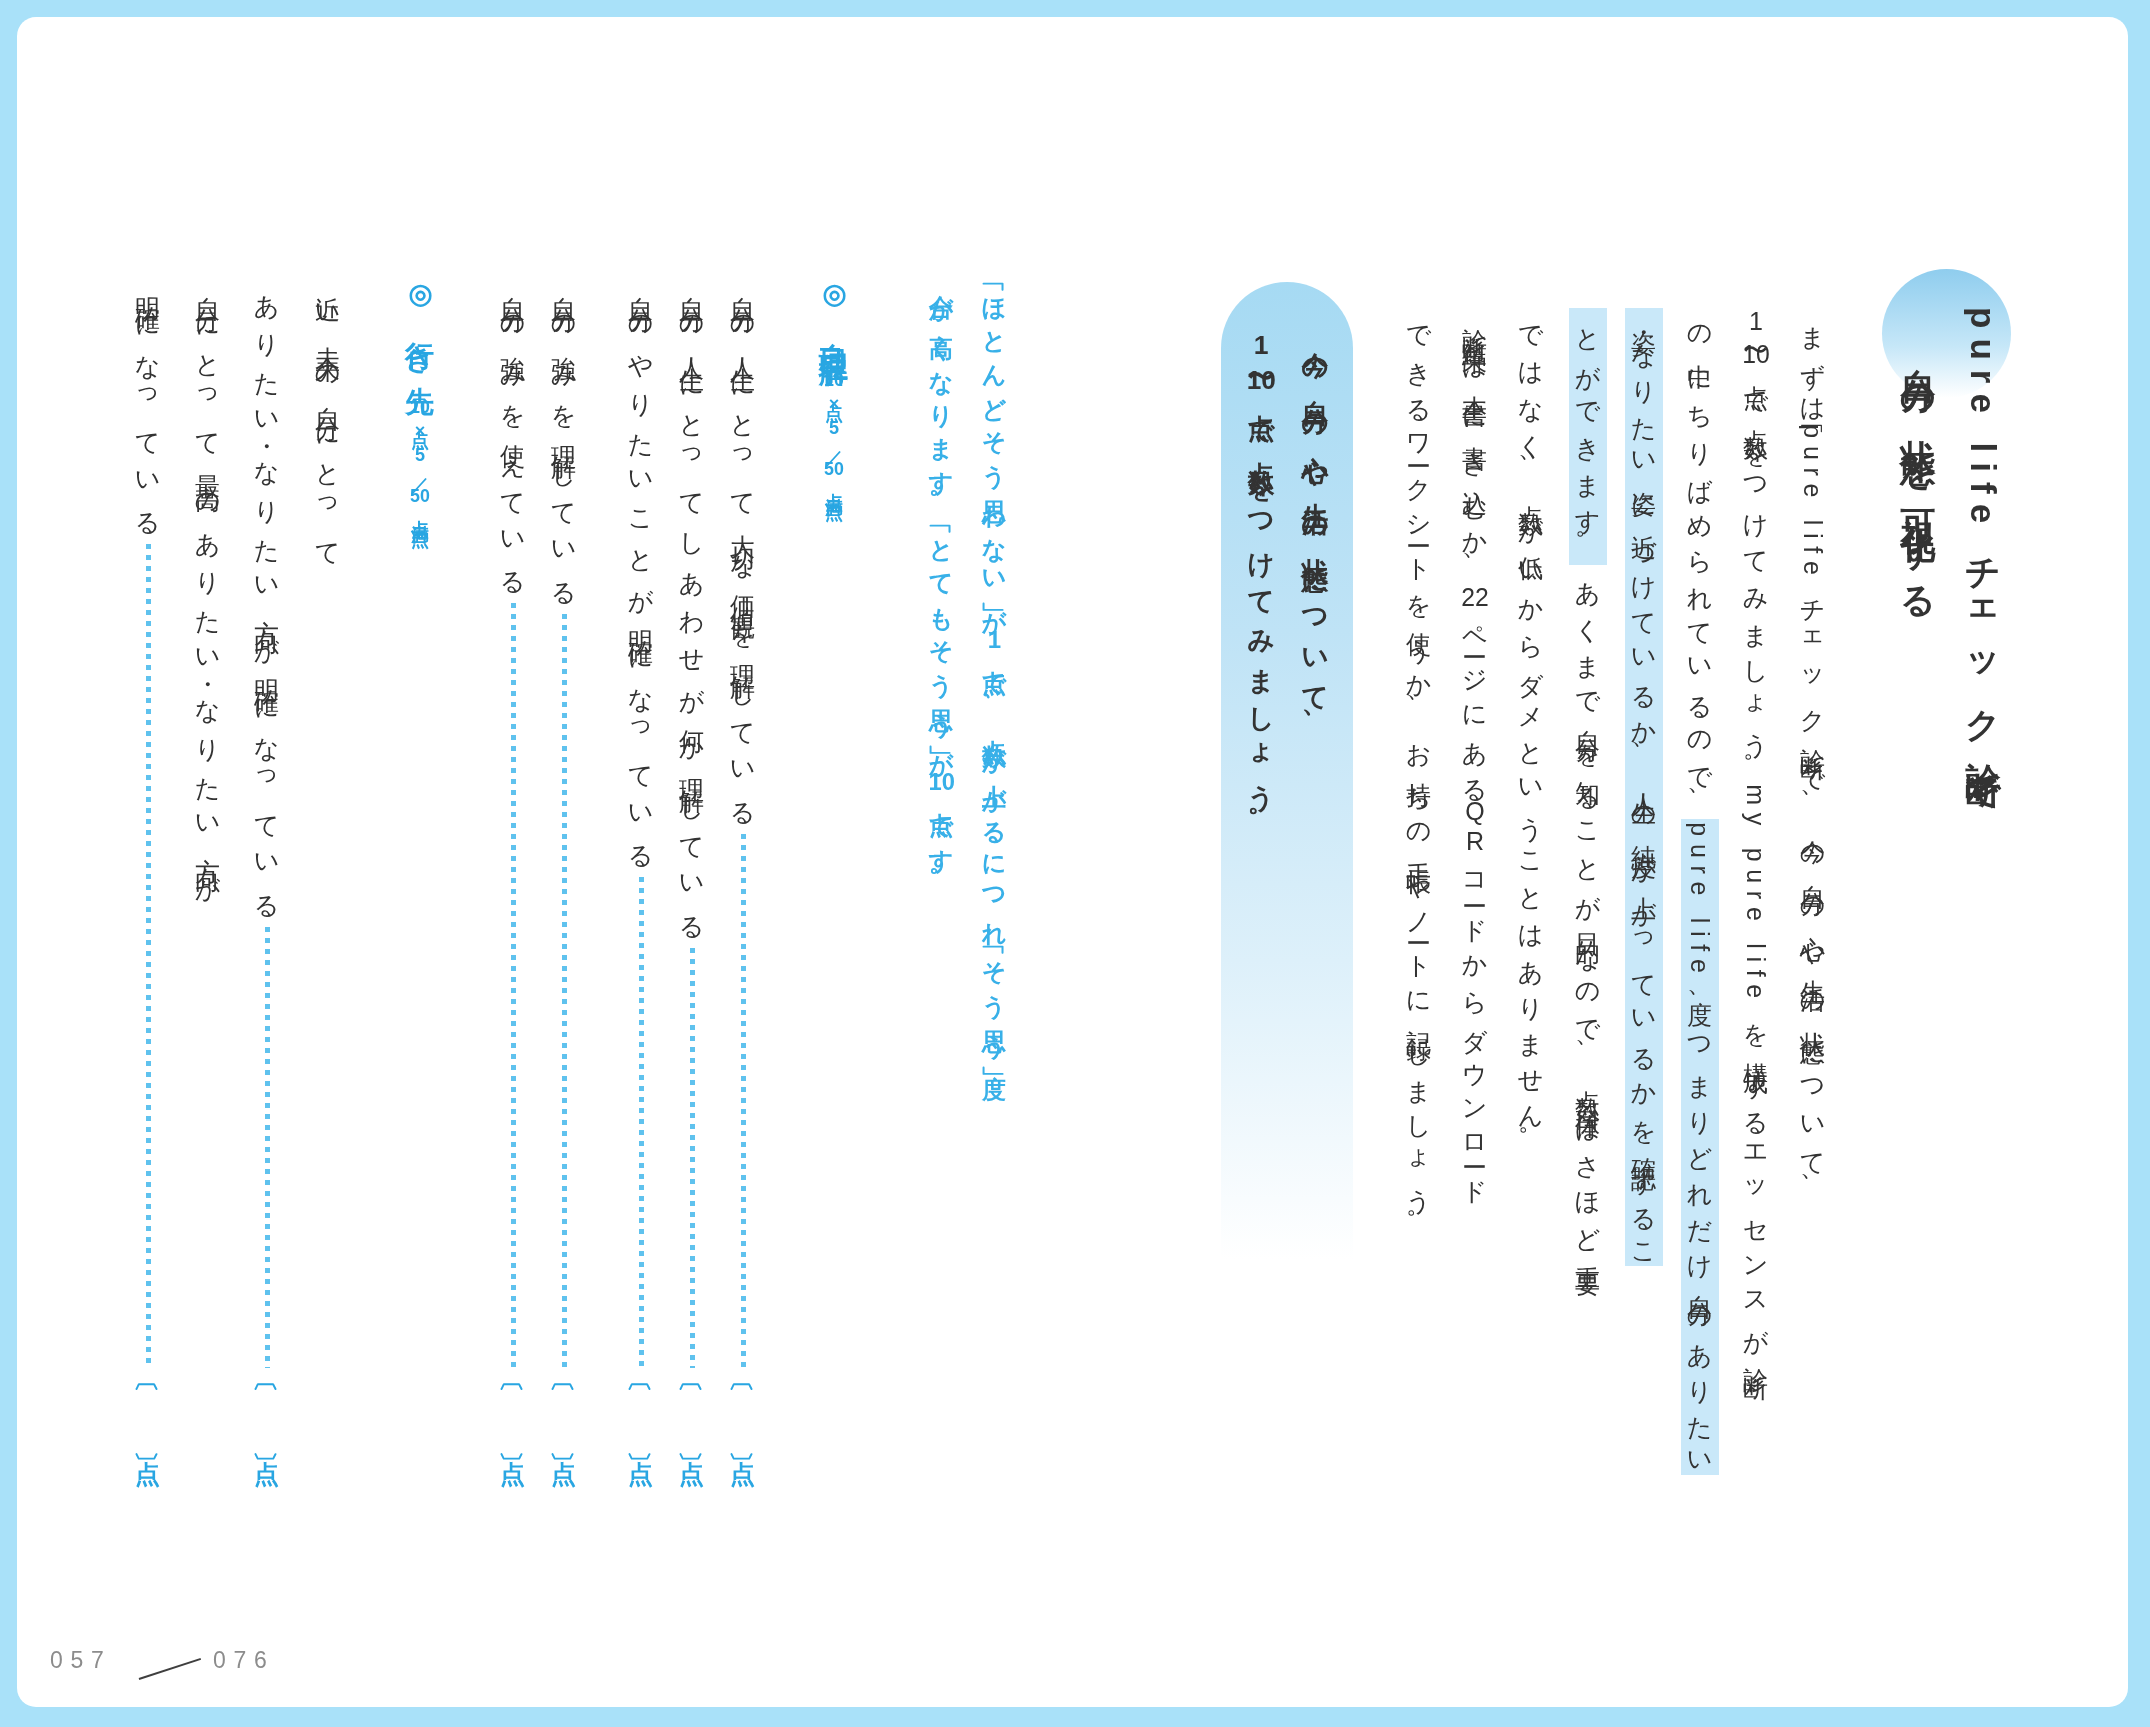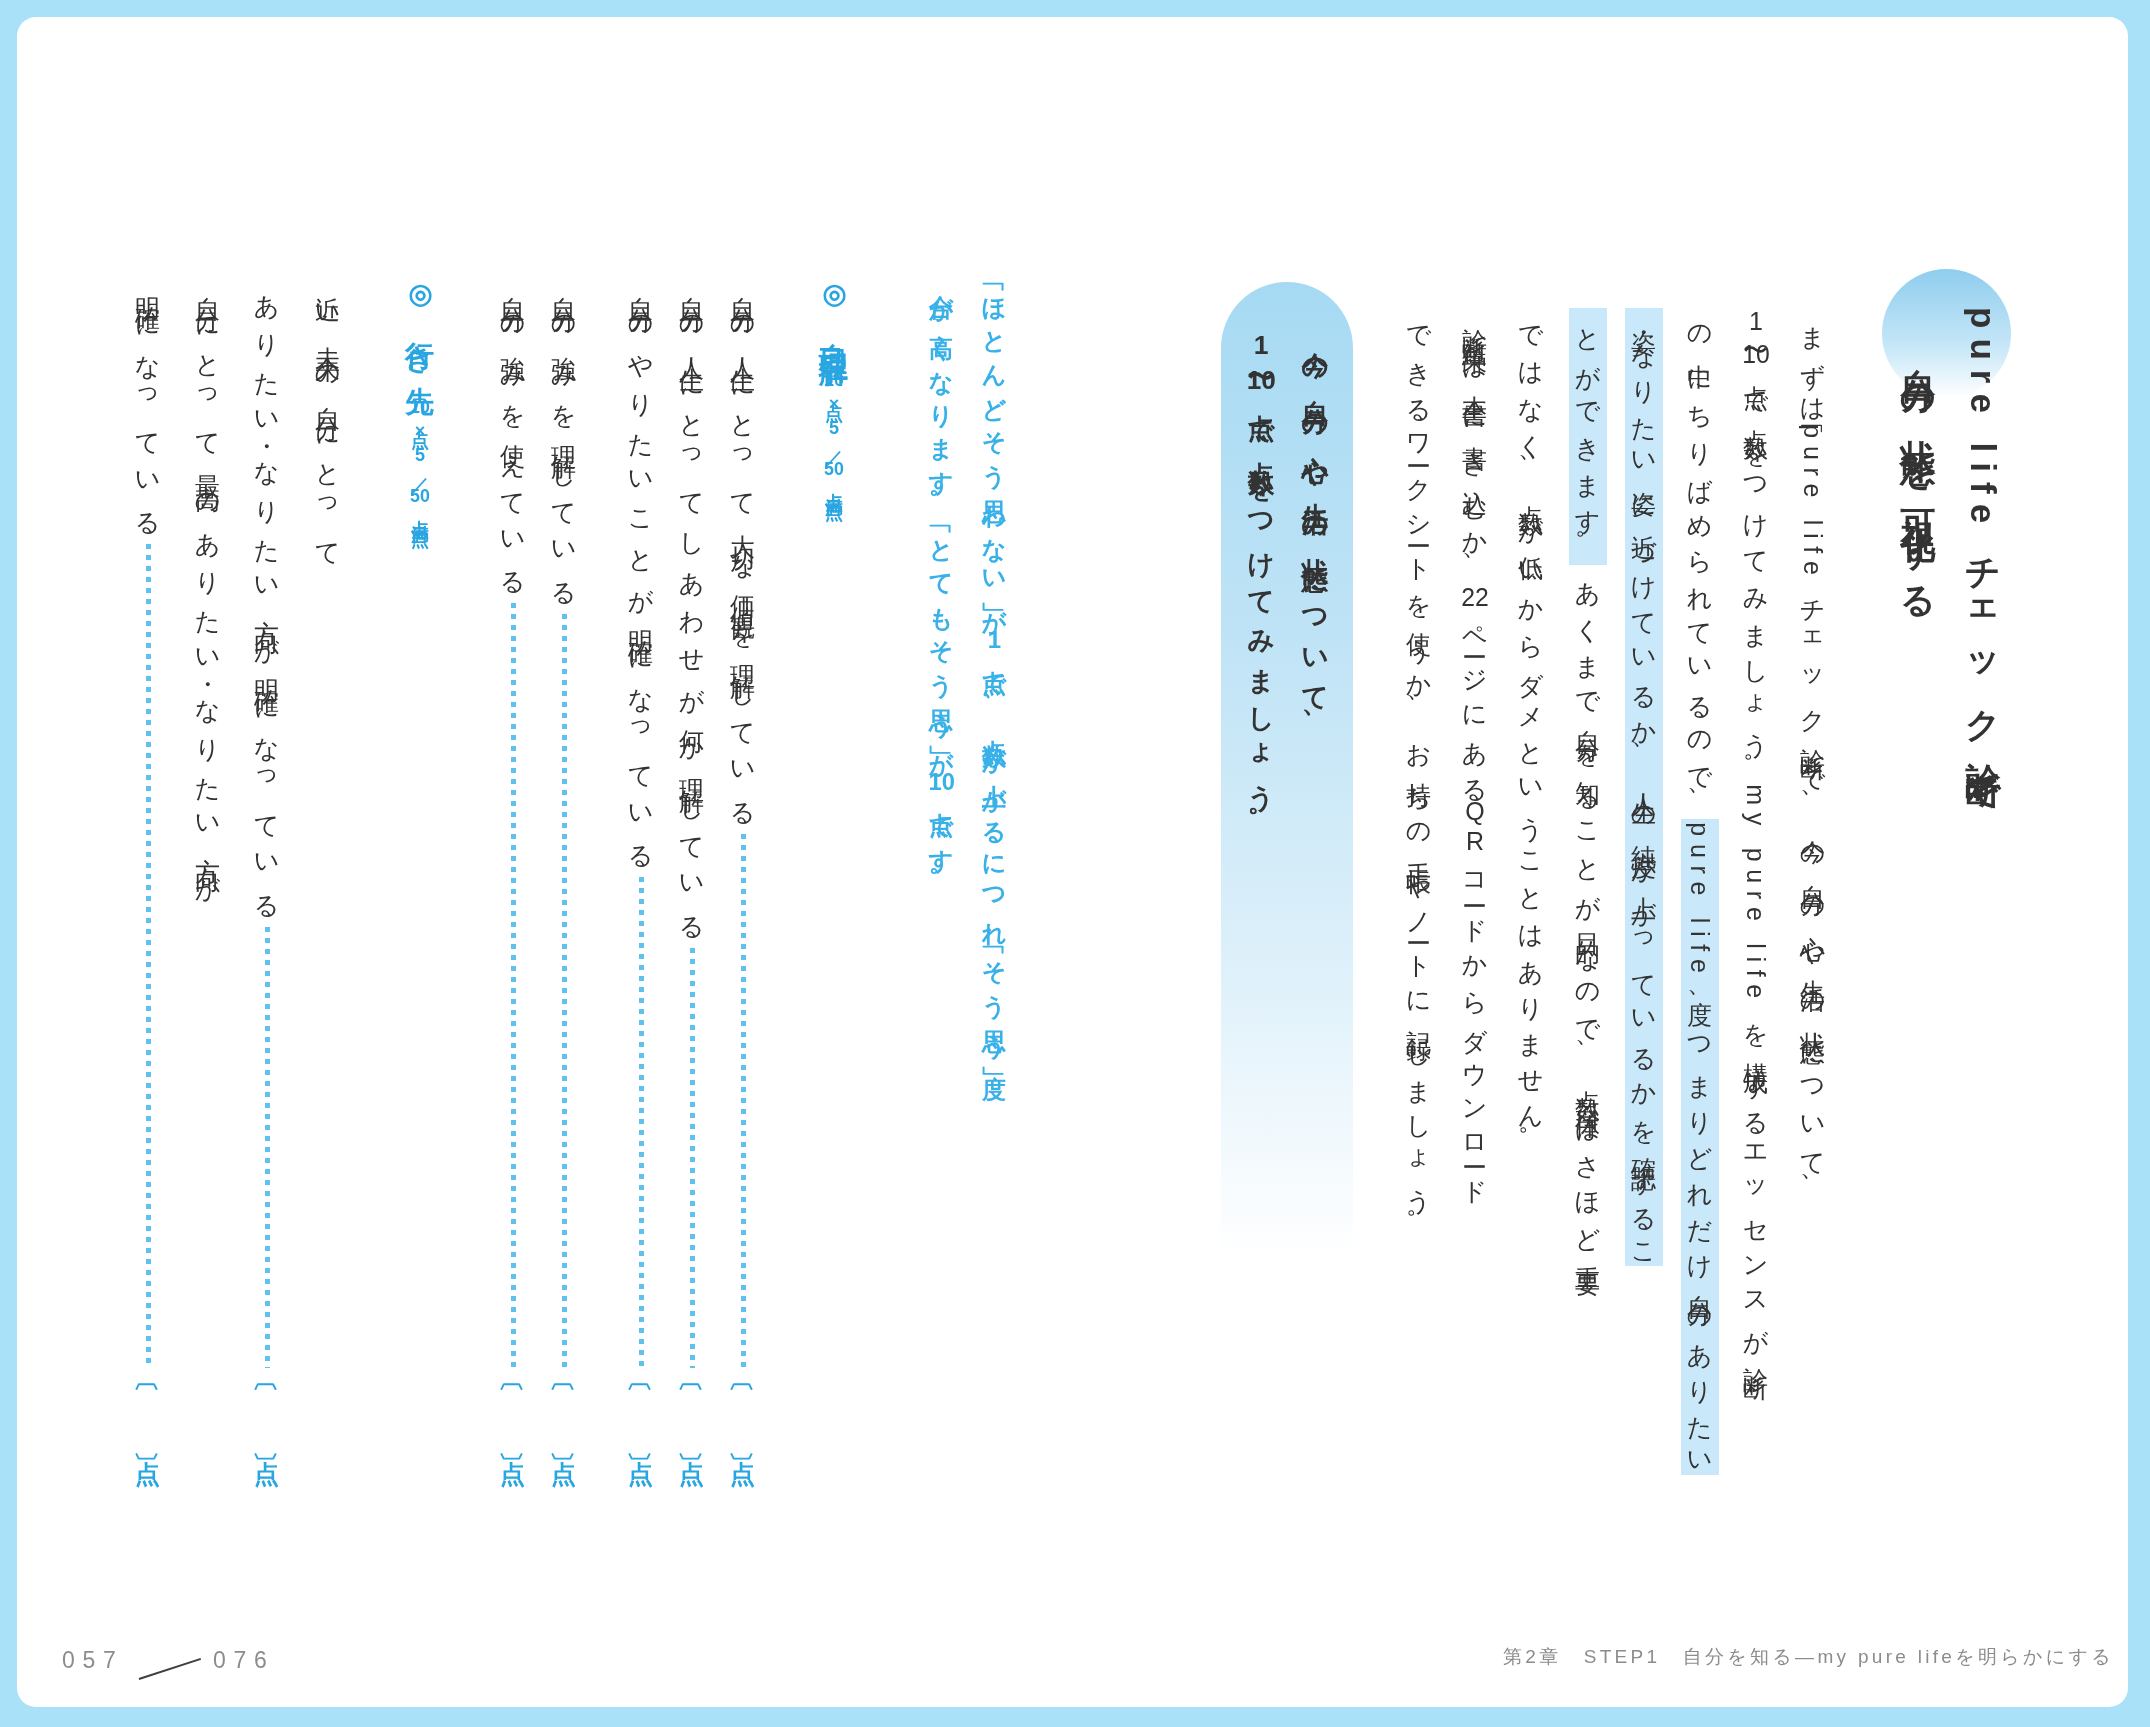--- a/index.html
+++ b/index.html
@@ -128,18 +128,17 @@
     <span class="leader"></span>
     <span class="score"><span>〔</span><span class="sc-blank"></span><span>〕</span><span>点</span></span>
   </div>
   <div class="vtext plainline" style="left:192px;top:277px">自分にとって最高のありたい・なりたい方向が</div>
   <div class="vtext item" style="left:132px;top:277px">
     <span class="item-text">明確になっている</span>
     <span class="leader"></span>
     <span class="score"><span>〔</span><span class="sc-blank"></span><span>〕</span><span>点</span></span>
   </div>
 
-  <div class="footer-chapter">第2章　STEP1　自分を知る―my pure lifeを明らかにする</div>
-  <div class="pagenum" style="left:62px">057</div>
+  <div class="pagenum" style="left:50px">057</div>
   <div class="pn-divider"></div>
   <div class="pagenum" style="left:213px">076</div>
 </div>
 
 
 </body></html>

